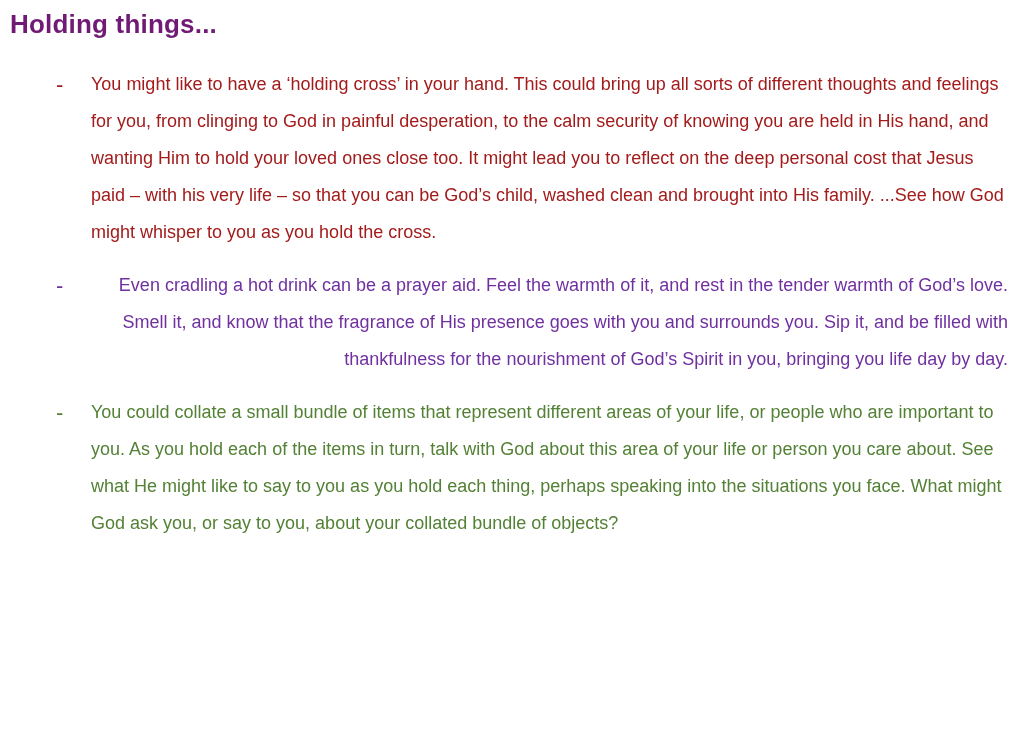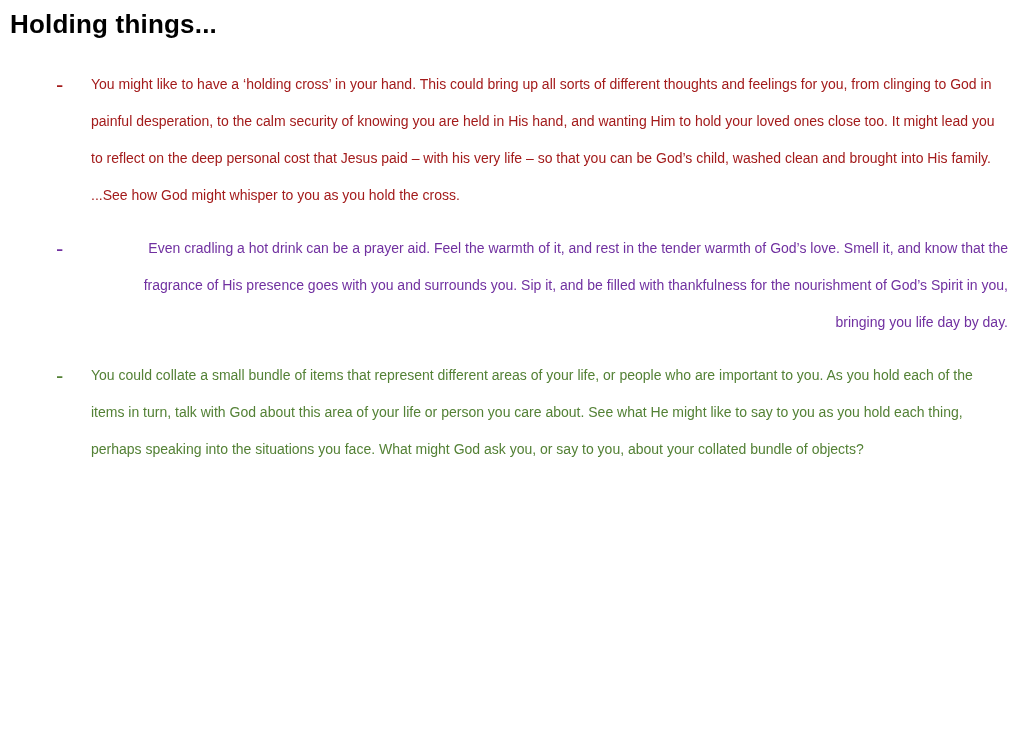--- a/index.html
+++ b/index.html
@@ -41,30 +41,30 @@
   }
   .dash {
     flex: 0 0 35px;
     font-size: 22px;
     line-height: 37px;
   }
   .btext {
     flex: 1 1 auto;
     max-width: 918px;
     margin: 0;
-    font-size: 14px;
+    font-size: 18px;
     line-height: 37px;
   }
 </style>
 </head>
 <body>
 
 <div class="doc">
 
-  <h1 class="title" style="color: #000000;">Holding things...</h1>
+  <h1 class="title" style="color: #701a75;">Holding things...</h1>
 
 
   <div class="bullet first">
     <span class="dash" style="color: rgb(163, 27, 27);">-</span>
     <p class="btext" style="color: rgb(163, 27, 27);">You might like to have a ‘holding cross’ in your hand. This could bring up all sorts of different thoughts and feelings for you, from clinging to God in painful desperation, to the calm security of knowing you are held in His hand, and wanting Him to hold your loved ones close too. It might lead you to reflect on the deep personal cost that Jesus paid – with his very life – so that you can be God’s child, washed clean and brought into His family. ...See how God might whisper to you as you hold the cross.</p>
   </div>
 
   <div class="bullet">
     <span class="dash" style="color: rgb(112, 48, 160);">-</span>
     <p class="btext" style="color: rgb(112, 48, 160); text-align: right;">Even cradling a hot drink can be a prayer aid. Feel the warmth of it, and rest in the tender warmth of God’s love. Smell it, and know that the fragrance of His presence goes with you and surrounds you. Sip it, and be filled with thankfulness for the nourishment of God’s Spirit in you, bringing you life day by day.</p>

